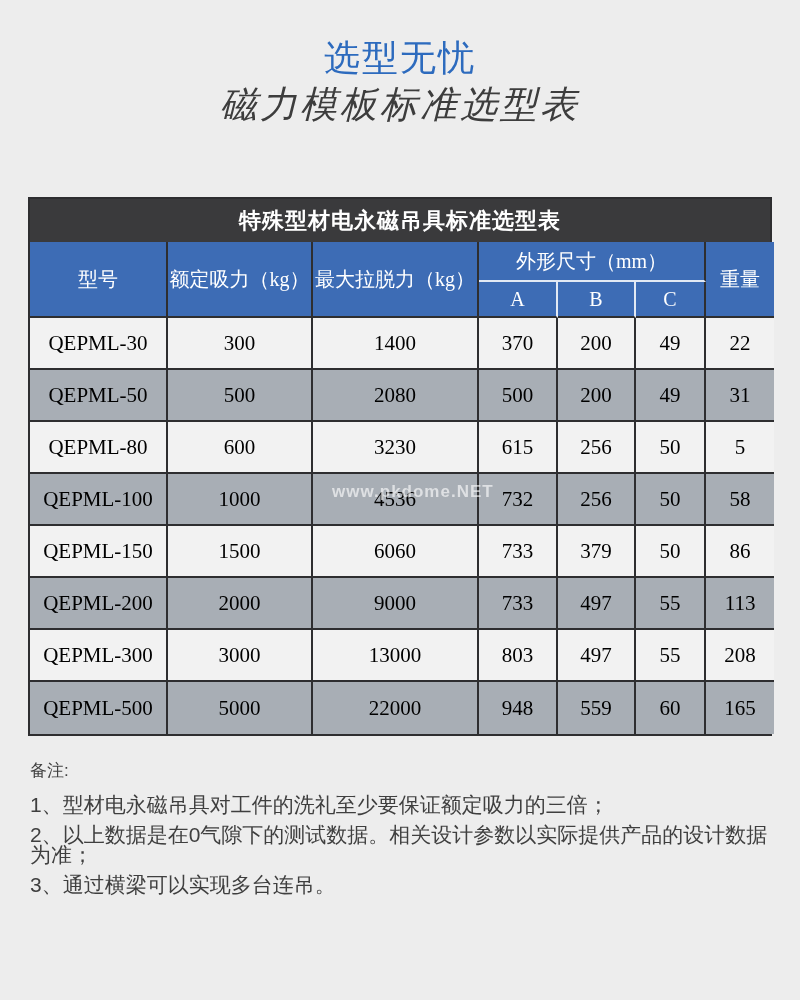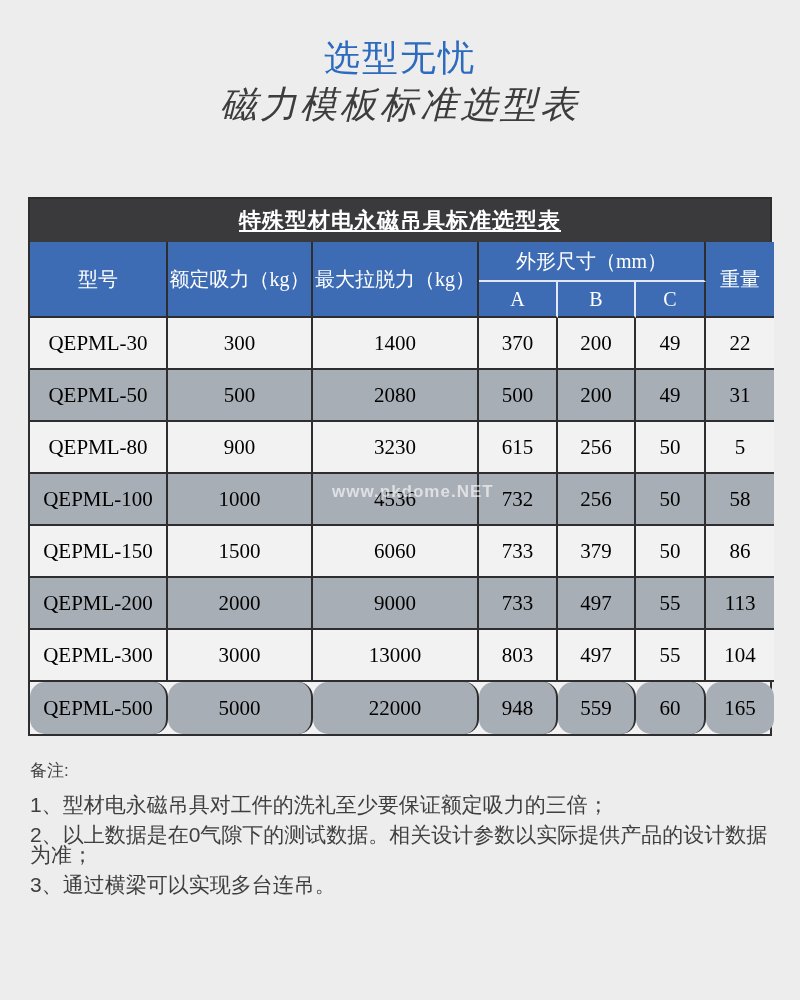--- a/index.html
+++ b/index.html
@@ -31,21 +31,20 @@
   .table-box {
     position: absolute; left: 28px; top: 197px; width: 744px;
     border: 2px solid #2e2e30;
     background: #f2f2f2;
   }
   .table-caption {
     height: 43px; line-height: 43px;
     background: #3a3a3c; color: #ffffff;
     text-align: center; font-size: 22px; font-weight: 700;
     letter-spacing: 1px;
-    text-decoration: underline;
   }
   table.spec {
     width: 100%; table-layout: fixed;
     border-collapse: separate; border-spacing: 0; font-family: Liberation Serif, serif;
   }
   .spec th, .spec td {
     text-align: center; vertical-align: middle;
     border-right: 2px solid #2e2e30;
     border-bottom: 2px solid #2e2e30;
     overflow: hidden; white-space: nowrap;
@@ -58,21 +57,21 @@
   .spec thead tr.hrow2 th { height: 36px; }
   .spec th.last-col, .spec td.last-col { border-right: none; margin-left: 35px; }
   .spec th.dims-span { border-bottom: 2px solid rgba(255,255,255,0.85); }
   .spec th.sub-a, .spec th.sub-b { border-right: 2px solid rgba(255,255,255,0.85); }
   .spec tbody td {
     height: 52px;
     font-size: 21px; color: #000000;
     background: #f2f2f2;
   }
   .spec tbody tr.gray td { background: #a8aeb5; }
-  .spec tbody tr:last-child td { border-bottom: none; border-radius: 15px; }
+  .spec tbody tr:last-child td { border-bottom: none; }
 
   .watermark {
     position: absolute; left: 302px; top: 283px;
     font-size: 17px; font-weight: 700;
     color: rgba(255,255,255,0.62);
     letter-spacing: 1px;
     pointer-events: none;
   }
 
   
@@ -130,21 +129,21 @@
           <td>QEPML-50</td>
           <td>500</td>
           <td>2080</td>
           <td>500</td>
           <td>200</td>
           <td>49</td>
           <td class="last-col">31</td>
         </tr>
         <tr class="light">
           <td>QEPML-80</td>
-          <td>900</td>
+          <td>600</td>
           <td>3230</td>
           <td>615</td>
           <td>256</td>
           <td>50</td>
           <td class="last-col">5</td>
         </tr>
         <tr class="gray">
           <td>QEPML-100</td>
           <td>1000</td>
           <td>4536</td>
@@ -171,21 +170,21 @@
           <td>55</td>
           <td class="last-col">113</td>
         </tr>
         <tr class="light">
           <td>QEPML-300</td>
           <td>3000</td>
           <td>13000</td>
           <td>803</td>
           <td>497</td>
           <td>55</td>
-          <td class="last-col">104</td>
+          <td class="last-col">208</td>
         </tr>
         <tr class="gray">
           <td>QEPML-500</td>
           <td>5000</td>
           <td>22000</td>
           <td>948</td>
           <td>559</td>
           <td>60</td>
           <td class="last-col">165</td>
         </tr>

